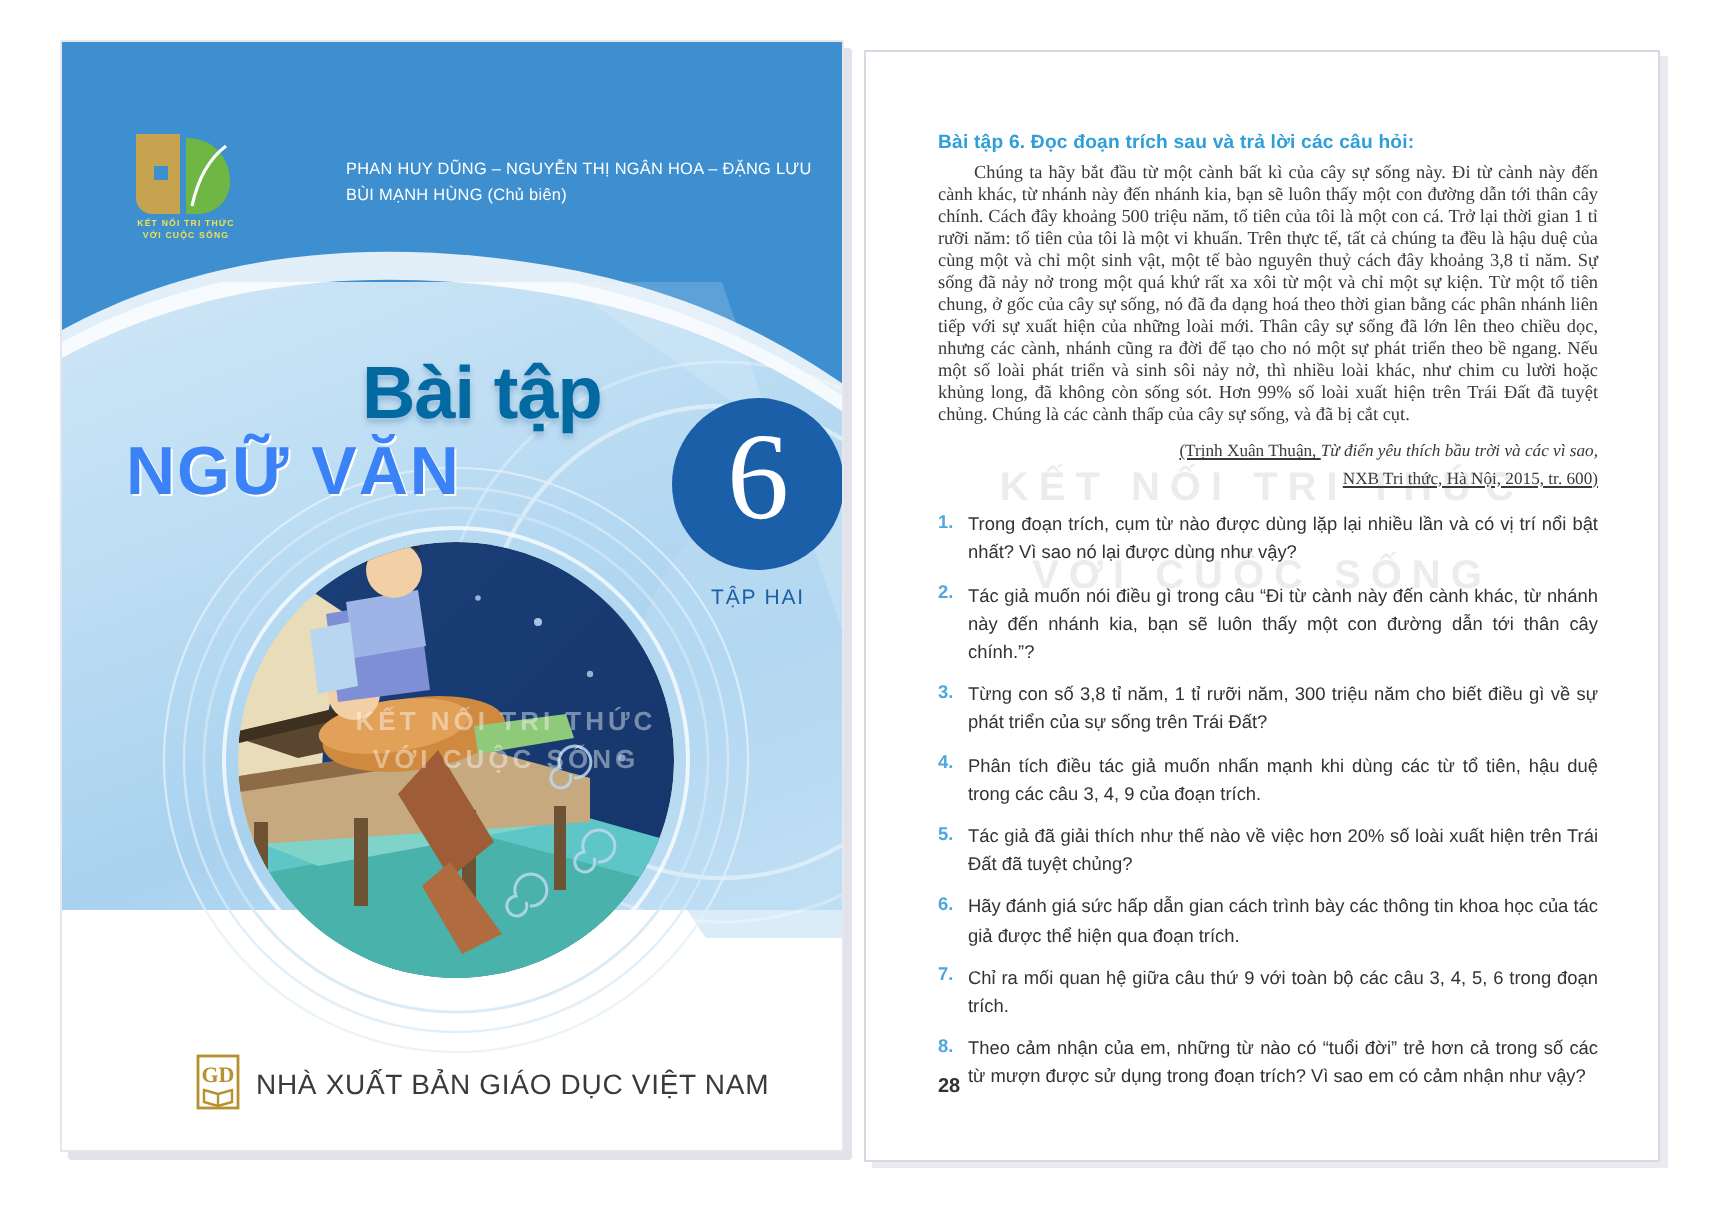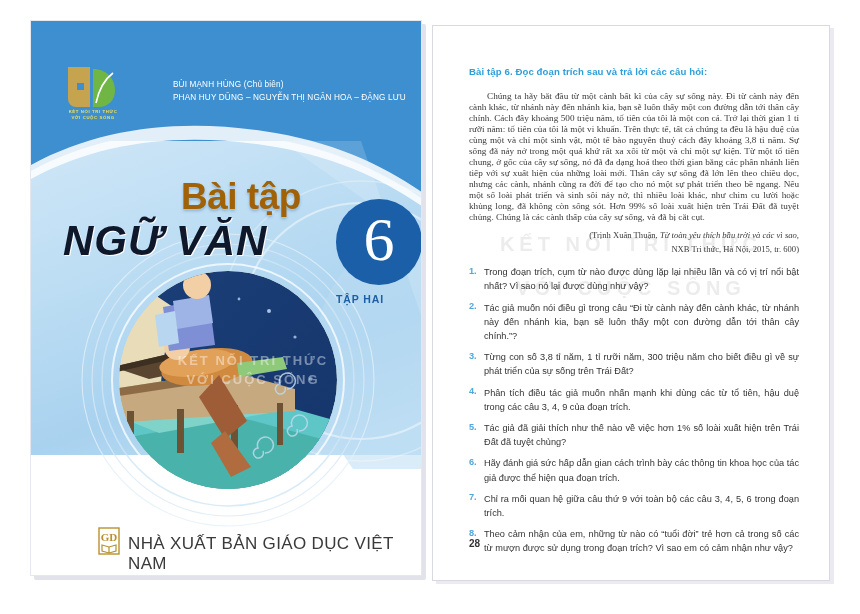--- a/index.html
+++ b/index.html
@@ -51,62 +51,61 @@
     text-align: center; color:#f3e04c; font-size: 4.3px;
     letter-spacing: .6px; font-weight: bold; line-height: 6px;
     white-space: nowrap;
   }
   .authors {
     position: absolute; left: 142px; top: 58px; width: 250px;
     color: #ffffff; font-size: 8.2px; line-height: 12.5px; letter-spacing: .15px;
   }
   .title-baitap {
     position: absolute; left: 150px; top: 155px;
-    font-size: 37px; font-weight: bold; color: #a16207;
+    font-size: 37px; font-weight: bold; color: #0369a1;
     letter-spacing: -0.5px;
     text-shadow: 0 1px 0 #9fc6e6, 0 2px 3px rgba(40,90,140,.35);
   }
   .title-nguvan {
     position: absolute; left: 32px; top: 196px;
-    font-size: 42px; font-weight: bold; color: #0f172a;
+    font-size: 34px; font-weight: bold; color: #3b82f6;
     letter-spacing: 1px;
     text-shadow: 1px 1px 0 #ffffff;
-    font-style: italic;
   }
   .grade-circle {
     position: absolute; left: 305px; top: 178px;
     width: 86px; height: 86px; border-radius: 50%;
     background: #1a5fa8;
     display: flex; align-items: center; justify-content: center;
   }
   .grade-circle span {
     color: #ffffff; font-size: 62px; font-weight: normal; line-height: 1;
     margin-top: -6px; font-family: "Liberation Serif", serif;
   }
   .tap-hai {
-    position: absolute; left: 305px; top: 272px; width: 86px; 
-    color: #1d5fa6; font-size: 10.5px; font-weight: bold; letter-spacing: .9px;
+    position: absolute; left: 305px; top: 272px; width: 86px; text-align:center;
+    color: #1d5fa6; font-size: 10.5px; font-weight: normal; letter-spacing: .9px;
   }
 
   
   .illus {
     position: absolute; left: 88px; top: 250px; width: 218px; height: 218px;
     border-radius: 50%; overflow: hidden;
   }
   .cover-watermark {
     position: absolute; left: 92px; top: 330px; width: 260px;
     color: rgba(255,255,255,.42); font-size: 13px; font-weight: bold;
     letter-spacing: 2px; line-height: 19px; text-align: center;
     pointer-events: none;
   }
 
   .nxb-logo { position: absolute; left: 67px; top: 506px; width: 22px; height: 28px; }
   .nxb-text {
     position: absolute; left: 97px; top: 513px;
-    color: #3a3a3a; font-size: 17px; letter-spacing: .35px;
+    color: #3a3a3a; font-size: 14px; letter-spacing: .35px;
   }
 
   
   .page-shadow {
     position: absolute; left: 436px; top: 28px;
     width: 398px; height: 556px; background: #eaeaf0;
   }
   .page {
     position: absolute; left: 432px; top: 25px;
     width: 398px; height: 556px;
@@ -116,34 +115,34 @@
   .page-wm {
     position: absolute; left: 0; top: 196px; width: 100%;
     text-align: center; color: rgba(160,160,160,.20);
     font-size: 20px; font-weight: bold; letter-spacing: 5px; line-height: 44px;
     pointer-events: none;
   }
   .page-inner { position: absolute; left: 36px; top: 40px; width: 330px; }
 
   .ex-head {
     color: #2e9fd8; font-size: 9.6px; font-weight: bold;
-    letter-spacing: .1px; margin-bottom: 14px;
+    letter-spacing: .1px; margin-bottom: 4px;
   }
   .excerpt {
     color: #3a3a3a; font-size: 9.2px; line-height: 11px;
     text-align: justify;
     font-family: "Liberation Serif", serif;
   }
   .excerpt .ind { display:inline-block; width: 18px; }
   .source {
     color: #3a3a3a; font-size: 8.6px; line-height: 13.6px;
     font-style: italic; text-align: right; margin-top: 6px;
     font-family: "Liberation Serif", serif;
   }
-  .source .nonital { font-style: normal; }
+  .source .nonital { font-style: normal; text-decoration: underline; }
 
   .qlist { list-style: none; margin-top: 9px; }
   .qitem { display: flex; margin-bottom: 7px; }
   .qnum {
     color: #4fa8dc; font-size: 9.2px; font-weight: bold;
     width: 15px; flex: 0 0 15px; padding-top: .5px;
   }
   .qtext {
     color: #333333; font-size: 9.2px; line-height: 14.2px;
     text-align: justify; flex: 1;
@@ -186,22 +185,22 @@
       <path d="M14,26 h7 v7 h-7 Z" fill="#3d8fd0"></path>
       <path d="M30,12 c14,0 22,10 22,22 c0,9 -7,16 -16,16 h-6 Z" fill="#6fb644"></path>
       <path d="M33,46 C36,32 42,22 50,16" stroke="#ffffff" stroke-width="1.6" fill="none"></path>
     </svg>
     <div class="kntt-sub">
       <div>KẾT NỐI TRI THỨC</div>
       <div>VỚI CUỘC SỐNG</div>
     </div>
 
     <div class="authors">
+      <div>PHAN HUY DŨNG – NGUYỄN THỊ NGÂN HOA – ĐẶNG LƯU</div>
       <div>BÙI MẠNH HÙNG (Chủ biên)</div>
-      <div>PHAN HUY DŨNG – NGUYỄN THỊ NGÂN HOA – ĐẶNG LƯU</div>
     </div>
 
     <div class="illus">
       <svg viewBox="0 0 218 218" width="218" height="218">
         <defs>
           <clipPath id="discclip">
               <circle cx="109" cy="109" r="109"></circle>
             </clipPath>
           <linearGradient id="nightsky" x1="0" y1="0" x2="1" y2="1">
             <stop offset="0" stop-color="#1b3f79"></stop>
@@ -282,21 +281,21 @@
       <div>KẾT NỐI TRI THỨC</div>
       <div>VỚI CUỘC SỐNG</div>
     </div>
 
     <div class="page-inner">
       <div class="ex-head">Bài tập 6. Đọc đoạn trích sau và trả lời các câu hỏi:</div>
 
       <div class="excerpt"><span class="ind"></span><span>Chúng ta hãy bắt đầu từ một cành bất kì của cây sự sống này. Đi từ cành này đến cành khác, từ nhánh này đến nhánh kia, bạn sẽ luôn thấy một con đường dẫn tới thân cây chính. Cách đây khoảng 500 triệu năm, tổ tiên của tôi là một con cá. Trở lại thời gian 1 tỉ rưỡi năm: tổ tiên của tôi là một vi khuẩn. Trên thực tế, tất cả chúng ta đều là hậu duệ của cùng một và chỉ một sinh vật, một tế bào nguyên thuỷ cách đây khoảng 3,8 tỉ năm. Sự sống đã nảy nở trong một quá khứ rất xa xôi từ một và chỉ một sự kiện. Từ một tổ tiên chung, ở gốc của cây sự sống, nó đã đa dạng hoá theo thời gian bằng các phân nhánh liên tiếp với sự xuất hiện của những loài mới. Thân cây sự sống đã lớn lên theo chiều dọc, nhưng các cành, nhánh cũng ra đời để tạo cho nó một sự phát triển theo bề ngang. Nếu một số loài phát triển và sinh sôi nảy nở, thì nhiều loài khác, như chim cu lười hoặc khủng long, đã không còn sống sót. Hơn 99% số loài xuất hiện trên Trái Đất đã tuyệt chủng. Chúng là các cành thấp của cây sự sống, và đã bị cắt cụt.</span></div>
 
       <div class="source">
-        <span class="nonital">(Trịnh Xuân Thuận, </span><span>Từ toàn yêu thích bầu trời và các vì sao,</span><br>
+        <span class="nonital">(Trịnh Xuân Thuận, </span><span>Từ điển yêu thích bầu trời và các vì sao,</span><br>
         <span class="nonital">NXB Tri thức, Hà Nội, 2015, tr. 600)</span>
       </div>
 
       <ul class="qlist">
         <li class="qitem">
           <span class="qnum">1.</span>
           <span class="qtext">Trong đoạn trích, cụm từ nào được dùng lặp lại nhiều lần và có vị trí nổi bật nhất? Vì sao nó lại được dùng như vậy?</span>
         </li>
         <li class="qitem">
           <span class="qnum">2.</span>
@@ -305,21 +304,21 @@
         <li class="qitem">
           <span class="qnum">3.</span>
           <span class="qtext">Từng con số 3,8 tỉ năm, 1 tỉ rưỡi năm, 300 triệu năm cho biết điều gì về sự phát triển của sự sống trên Trái Đất?</span>
         </li>
         <li class="qitem">
           <span class="qnum">4.</span>
           <span class="qtext">Phân tích điều tác giả muốn nhấn mạnh khi dùng các từ tổ tiên, hậu duệ trong các câu 3, 4, 9 của đoạn trích.</span>
         </li>
         <li class="qitem">
           <span class="qnum">5.</span>
-          <span class="qtext">Tác giả đã giải thích như thế nào về việc hơn 1% số loài xuất hiện trên Trái Đất đã tuyệt chủng?</span>
+          <span class="qtext">Tác giả đã giải thích như thế nào về việc hơn 20% số loài xuất hiện trên Trái Đất đã tuyệt chủng?</span>
         </li>
         <li class="qitem">
           <span class="qnum">6.</span>
           <span class="qtext">Hãy đánh giá sức hấp dẫn gian cách trình bày các thông tin khoa học của tác giả được thể hiện qua đoạn trích.</span>
         </li>
         <li class="qitem">
           <span class="qnum">7.</span>
           <span class="qtext">Chỉ ra mối quan hệ giữa câu thứ 9 với toàn bộ các câu 3, 4, 5, 6 trong đoạn trích.</span>
         </li>
         <li class="qitem">

